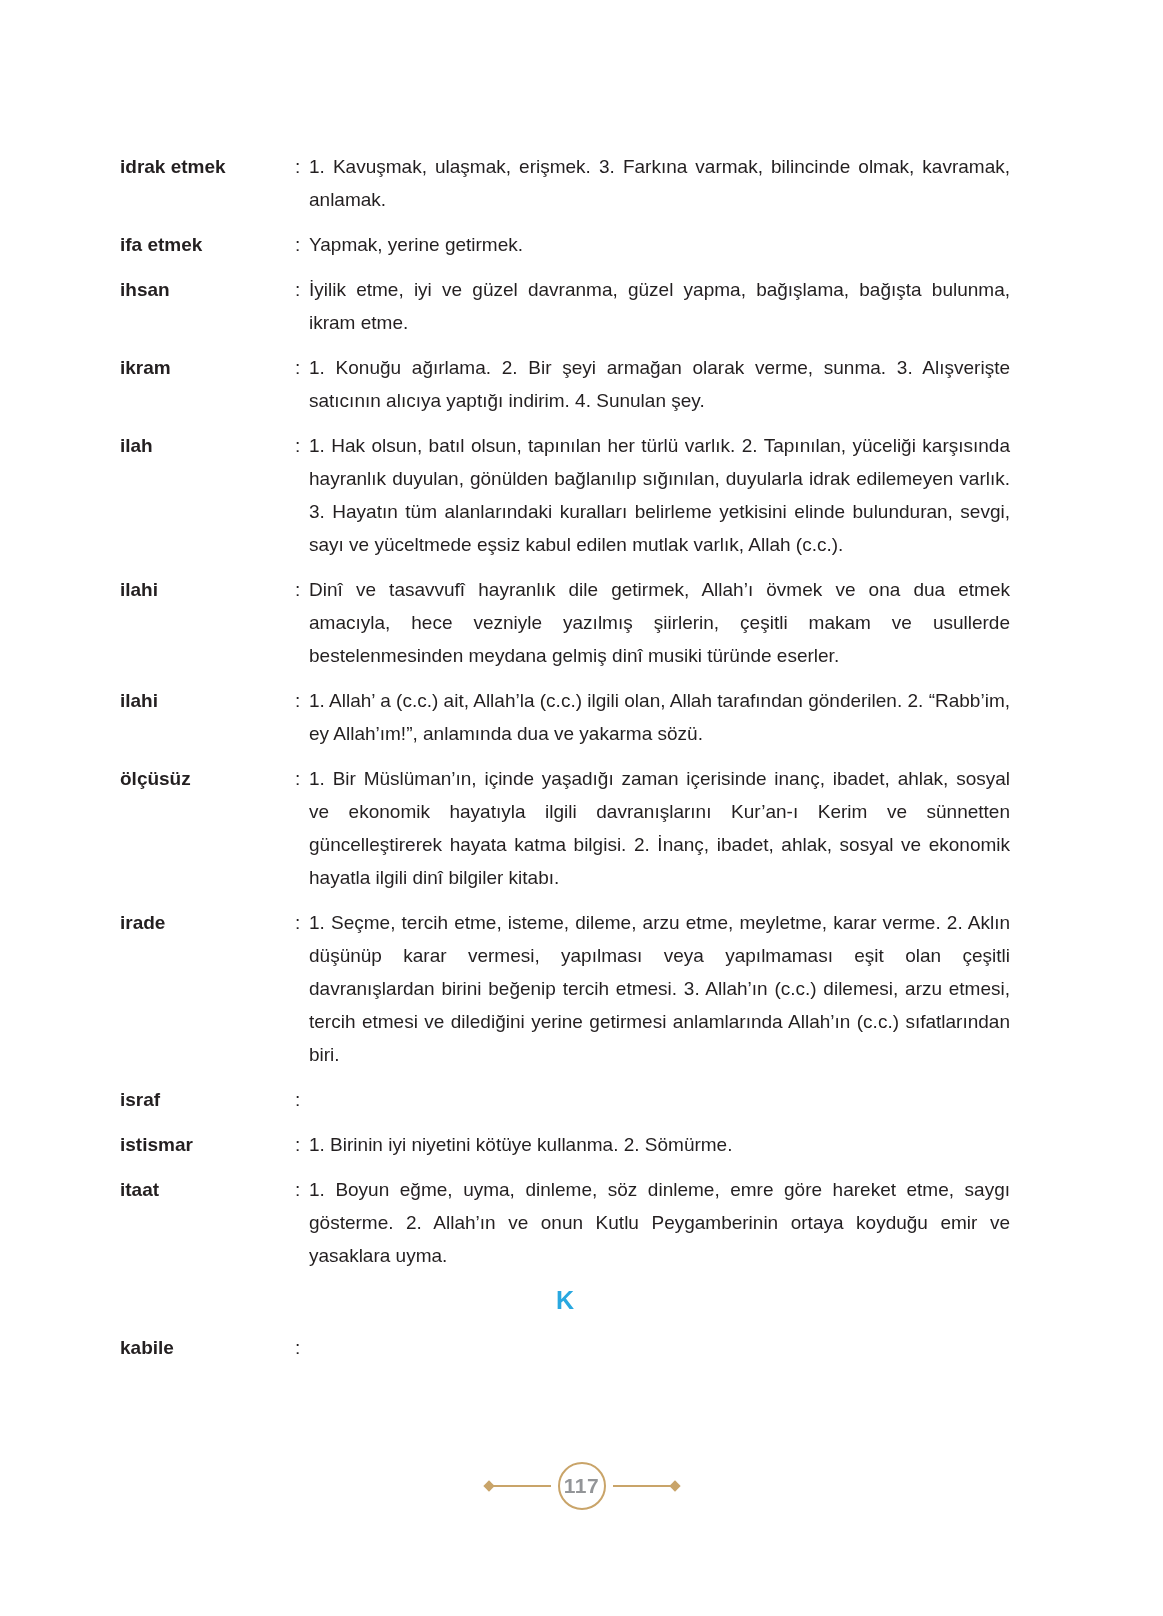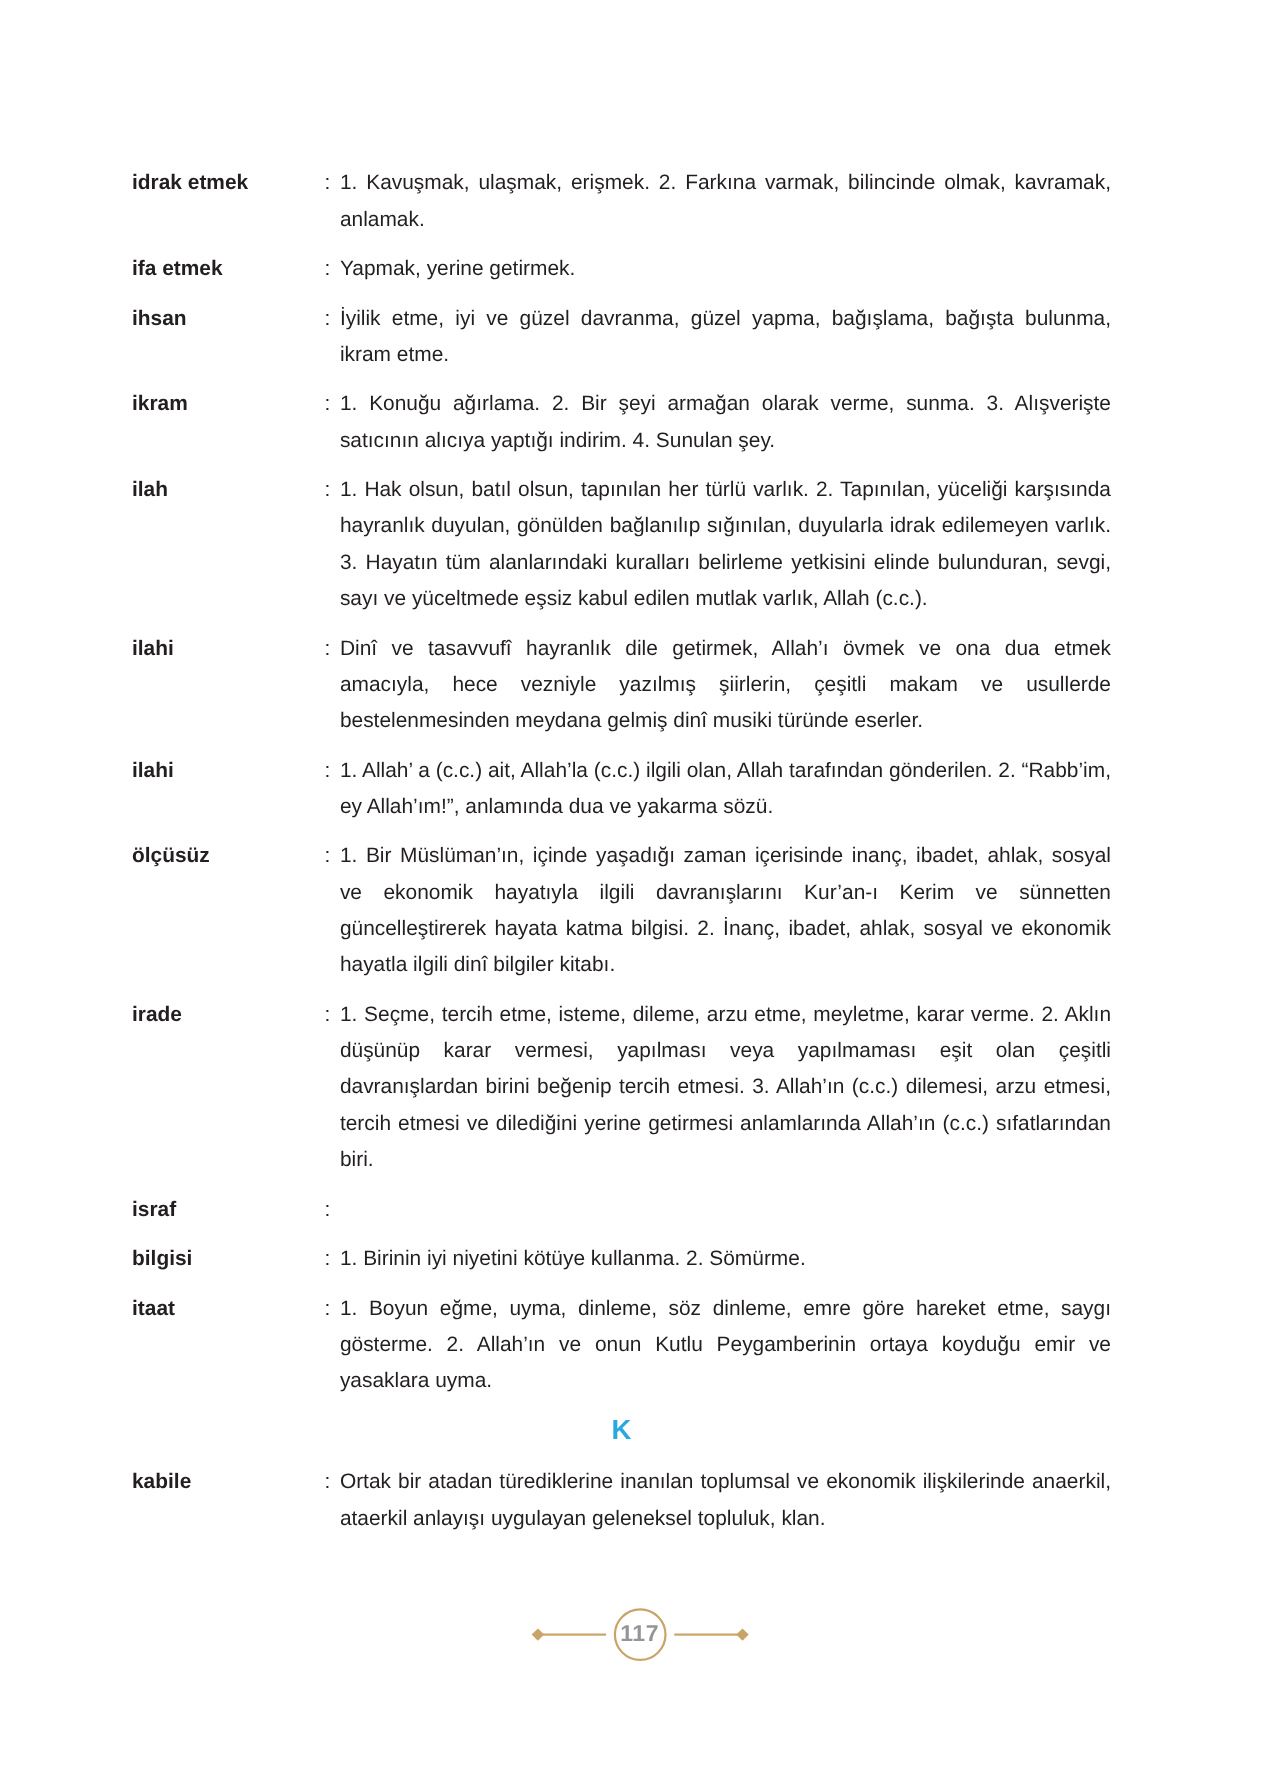--- a/index.html
+++ b/index.html
@@ -114,21 +114,21 @@
 </head>
 <body style="color: rgb(35, 31, 32);">
 
 <div class="page">
 
   <main class="content">
     <div id="glossary">
         <div class="entry">
           <div class="term">idrak etmek</div>
           <div class="colon">:</div>
-          <div class="definition">1. Kavuşmak, ulaşmak, erişmek. 2. Farkına varmak, bilincinde olmak, kavramak, anlamak.</div>
+          <div class="definition">1. Kavuşmak, ulaşmak, erişmek. 3. Farkına varmak, bilincinde olmak, kavramak, anlamak.</div>
         </div>
         <div class="entry">
           <div class="term">ifa etmek</div>
           <div class="colon">:</div>
           <div class="definition">Yapmak, yerine getirmek.</div>
         </div>
         <div class="entry">
           <div class="term">ihsan</div>
           <div class="colon">:</div>
           <div class="definition">İyilik etme, iyi ve güzel davranma, güzel yapma, bağışlama, bağışta bulunma, ikram etme.</div>
@@ -161,34 +161,33 @@
         <div class="entry">
           <div class="term">irade</div>
           <div class="colon">:</div>
           <div class="definition">1. Seçme, tercih etme, isteme, dileme, arzu etme, meyletme, karar verme. 2. Aklın düşünüp karar vermesi, yapılması veya yapılmaması eşit olan çeşitli davranışlardan birini beğenip tercih etmesi. 3. Allah’ın (c.c.) dilemesi, arzu etmesi, tercih etmesi ve dilediğini yerine getirmesi anlamlarında Allah’ın (c.c.) sıfatlarından biri.</div>
         </div>
         <div class="entry">
           <div class="term">israf</div>
           <div class="colon">:</div>
         </div>
         <div class="entry">
-          <div class="term">bilgisi</div>
+          <div class="term">istismar</div>
           <div class="colon">:</div>
           <div class="definition">1. Birinin iyi niyetini kötüye kullanma. 2. Sömürme.</div>
         </div>
         <div class="entry">
           <div class="term">itaat</div>
           <div class="colon">:</div>
           <div class="definition">1. Boyun eğme, uyma, dinleme, söz dinleme, emre göre hareket etme, saygı gösterme. 2. Allah’ın ve onun Kutlu Peygamberinin ortaya koyduğu emir ve yasaklara uyma.</div>
         </div>
         <div class="section-header" style="color: rgb(41, 168, 224);">K</div>
         <div class="entry">
           <div class="term">kabile</div>
           <div class="colon">:</div>
-          <div class="definition">Ortak bir atadan türediklerine inanılan toplumsal ve ekonomik ilişkilerinde anaerkil, ataerkil anlayışı uygulayan geleneksel topluluk, klan.</div>
         </div>
       </div>
   </main>
 
   <div class="footer">
     <span class="orn-line left">
       <span class="diamond" style="background: rgb(201, 164, 105);"></span>
       <span class="bar" style="background: rgb(201, 164, 105);"></span>
     </span>
     <span class="page-circle" style="border-color: rgb(201, 164, 105);">

